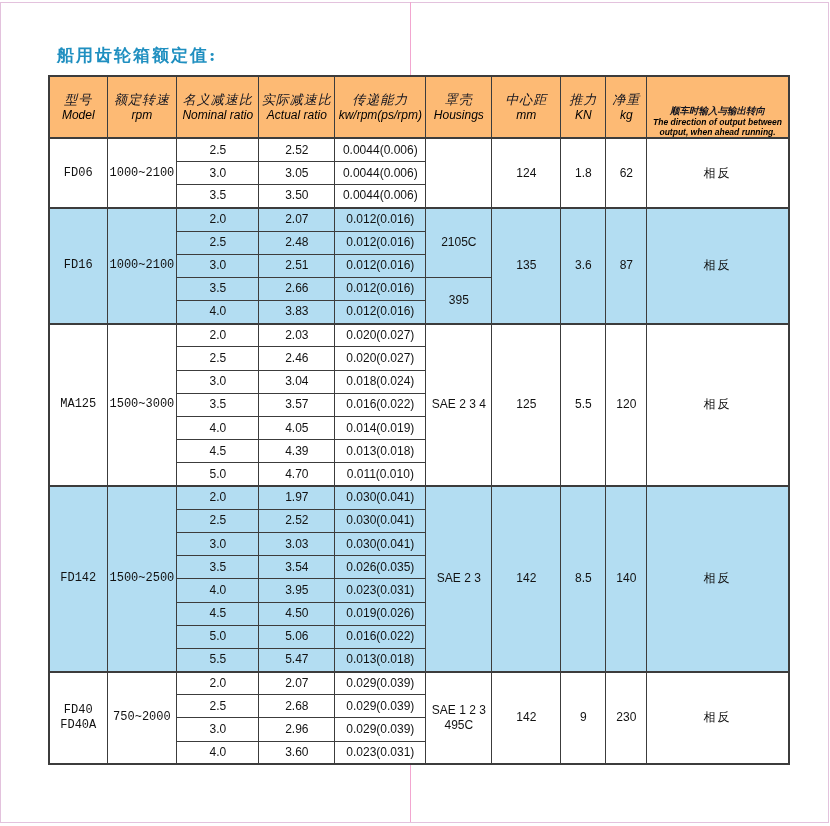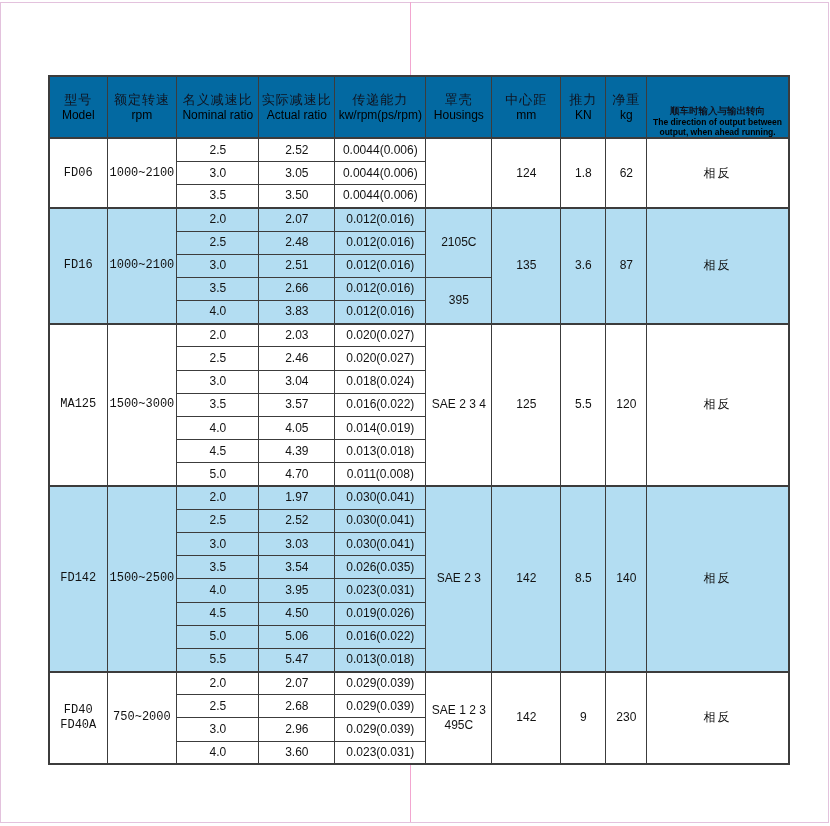--- a/index.html
+++ b/index.html
@@ -53,26 +53,27 @@
   }
   table.ratings tbody tr { height: 23.2px; }
   tr.group-start td { border-top-width: 2px; }
   .hdr-zh { font-size: 13px; color: #10131f; letter-spacing: 1px; }
   .hdr-en { font-size: 12px; color: #000; }
   th.col-direction .hdr-zh { font-size: 9.5px; font-weight: bold; letter-spacing: 0; margin-top: 28px; }
   th.col-direction .hdr-en { font-size: 8.5px; font-weight: bold; line-height: 1.2; }
   td.model-cell, td.rpm-cell { font-size: 12px; font-family: Liberation Mono, monospace; }
   td.direction-cell { font-size: 12.5px; letter-spacing: 2px; }
 </style>
-<style>tr.shaded td { background: #b3ddf2; }table.ratings thead th { background: #0369a1; }</style></head>
+<style>tr.shaded td { background: #b3ddf2; }table.ratings thead th { background: #fdba74; font-style: italic; }</style></head>
 <body>
 
 <div id="page">
   <div id="page-border" style="border-color: rgb(227, 194, 221);"></div>
   <div id="fold-line" style="background: rgb(242, 166, 208);"></div>
+  <div id="title" style="color: rgb(31, 143, 192);">船用齿轮箱额定值:</div>
   <div id="tbl-wrap">
     <table class="ratings">
       <colgroup>
           <col style="width: 58px;">
           <col style="width: 64px;">
           <col style="width: 82px;">
           <col style="width: 76px;">
           <col style="width: 91px;">
           <col style="width: 66px;">
           <col style="width: 69px;">
@@ -367,21 +368,21 @@
             </td>
           </tr>
           <tr>
             <td>
               <div>5.0</div>
             </td>
             <td>
               <div>4.70</div>
             </td>
             <td>
-              <div>0.011(0.008)</div>
+              <div>0.011(0.010)</div>
             </td>
           </tr>
           <tr class="group-start shaded">
             <td class="model-cell" rowspan="8">
               <div>FD142</div>
             </td>
             <td class="rpm-cell" rowspan="8">
               <div>1500~2500</div>
             </td>
             <td>

